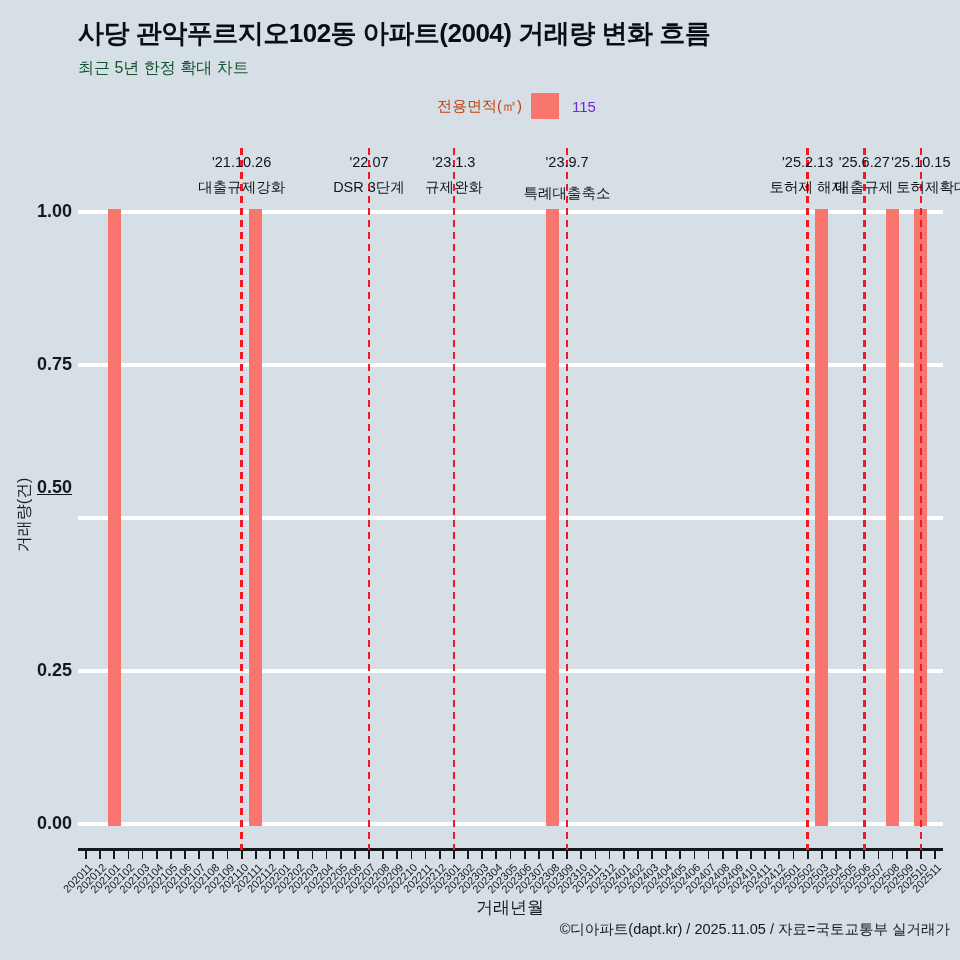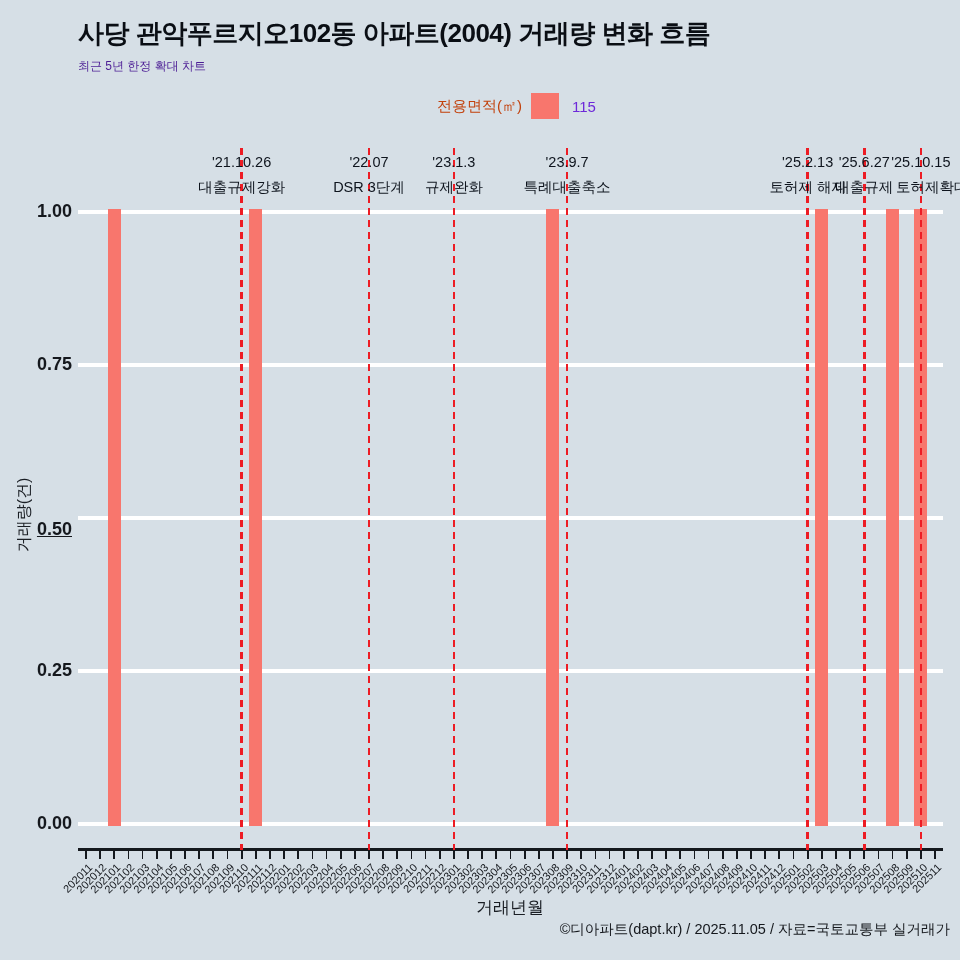--- a/index.html
+++ b/index.html
@@ -9,21 +9,21 @@
     font-family:"Liberation Sans","DejaVu Sans",sans-serif;
     color:#12161c;
   }
   #stage{position:absolute;left:0;top:0;width:960px;height:960px;}
   .title{
     position:absolute;left:78px;top:16px;
     font-size:26px;font-weight:bold;letter-spacing:-0.5px;color:#0a0e14;white-space:nowrap;
   }
   .subtitle{
     position:absolute;left:78px;top:58px;
-    font-size:12px;color:#4c1d95;white-space:nowrap;
+    font-size:16px;color:#14532d;white-space:nowrap;
   }
   .legend{
     position:absolute;left:437px;top:92px;height:28px;
     display:flex;align-items:center;gap:9px;
   }
   .legend .lg-label{font-size:15px;color:#c2410c;white-space:nowrap;}
   .legend .swatch{width:28px;height:26px;background:#F8766D;}
   .legend .lg-value{font-size:15px;color:#6d28d9;margin-left:4px;}
   .gridline{position:absolute;height:4px;background:#ffffff;z-index:1;}
   .ytick-label{
@@ -73,21 +73,21 @@
     <span class="lg-value">115</span>
   </div>
 
   <div class="ylabel">거래량(건)</div>
   <div id="plot">
       <div class="gridline" style="left: 78px; top: 822px; width: 865px;"></div>
       <div class="ytick-label" style="top: 813px;">0.00</div>
       <div class="gridline" style="left: 78px; top: 669px; width: 865px;"></div>
       <div class="ytick-label" style="top: 660px;">0.25</div>
       <div class="gridline" style="left: 78px; top: 516px; width: 865px;"></div>
-      <div class="ytick-label" style="top: 519px; text-decoration: underline;">0.50</div>
+      <div class="ytick-label" style="top: 477px; text-decoration: underline;">0.50</div>
       <div class="gridline" style="left: 78px; top: 363px; width: 865px;"></div>
       <div class="ytick-label" style="top: 354px;">0.75</div>
       <div class="gridline" style="left: 78px; top: 210px; width: 865px;"></div>
       <div class="ytick-label" style="top: 201px;">1.00</div>
       <div class="bar" style="left: 107.8px; top: 209px; width: 13px; height: 617px;"></div>
       <div class="bar" style="left: 249.3px; top: 209px; width: 13px; height: 617px;"></div>
       <div class="bar" style="left: 546.45px; top: 209px; width: 13px; height: 617px;"></div>
       <div class="bar" style="left: 815.3px; top: 209px; width: 13px; height: 617px;"></div>
       <div class="bar" style="left: 886.05px; top: 209px; width: 13px; height: 617px;"></div>
       <div class="bar" style="left: 914.35px; top: 209px; width: 13px; height: 617px;"></div>
@@ -218,21 +218,21 @@
       <div class="event-date" style="left: 241.65px; top: 154px;">'21.10.26</div>
       <div class="event-label" style="left: 241.65px; top: 178px;">대출규제강화</div>
       <div class="event-line" style="left: 367.75px; top: 148px; height: 702px;"></div>
       <div class="event-date" style="left: 369px; top: 154px;">'22.07</div>
       <div class="event-label" style="left: 369px; top: 178px;">DSR 3단계</div>
       <div class="event-line" style="left: 452.65px; top: 148px; height: 702px;"></div>
       <div class="event-date" style="left: 453.9px; top: 154px;">'23.1.3</div>
       <div class="event-label" style="left: 453.9px; top: 178px;">규제완화</div>
       <div class="event-line" style="left: 565.85px; top: 148px; height: 702px;"></div>
       <div class="event-date" style="left: 567.1px; top: 154px;">'23.9.7</div>
-      <div class="event-label" style="left: 567.1px; top: 178px;">특례대출축소</div>
+      <div class="event-label" style="left: 567.1px; top: 184px;">특례대출축소</div>
       <div class="event-line" style="left: 806.4px; top: 148px; height: 702px;"></div>
       <div class="event-date" style="left: 807.65px; top: 154px;">'25.2.13</div>
       <div class="event-label" style="left: 807.65px; top: 178px;">토허제 해제</div>
       <div class="event-line" style="left: 863px; top: 148px; height: 702px;"></div>
       <div class="event-date" style="left: 864.25px; top: 154px;">'25.6.27</div>
       <div class="event-label" style="left: 864.25px; top: 178px;">대출규제</div>
       <div class="event-line" style="left: 919.6px; top: 148px; height: 702px;"></div>
       <div class="event-date" style="left: 920.85px; top: 154px;">'25.10.15</div>
       <div class="event-label" style="left: 920.85px; top: 178px; padding-left: 23px;">토허제확대</div>
     </div>

